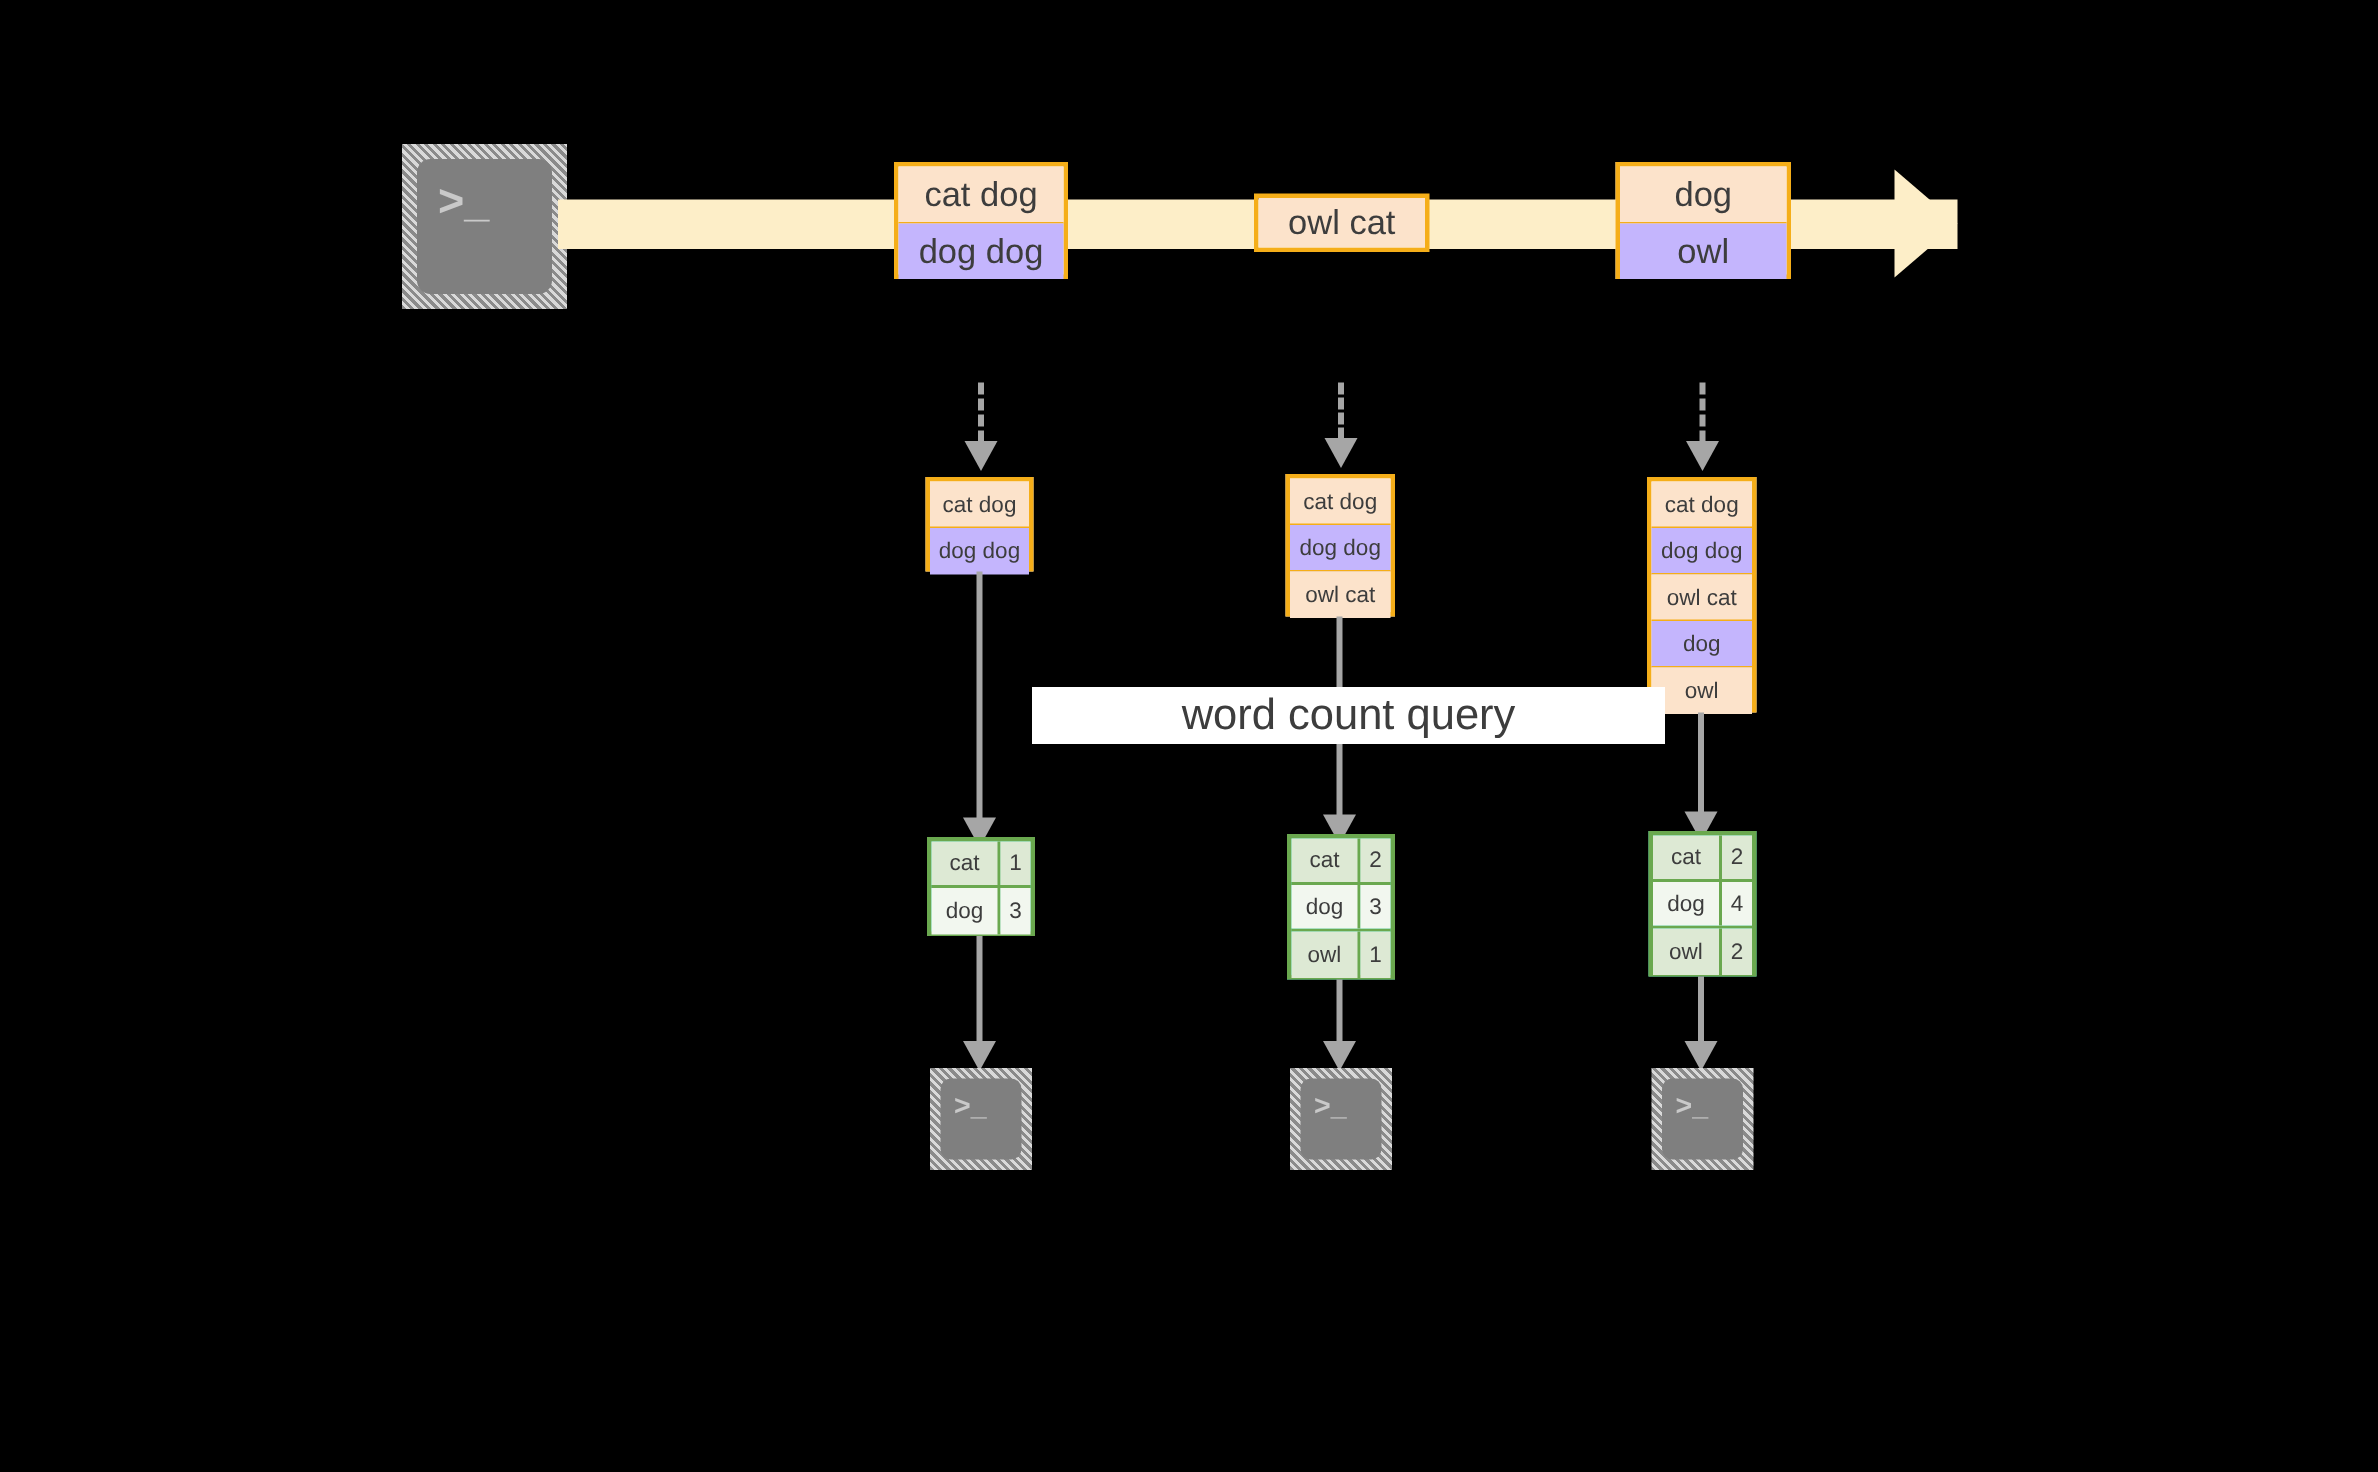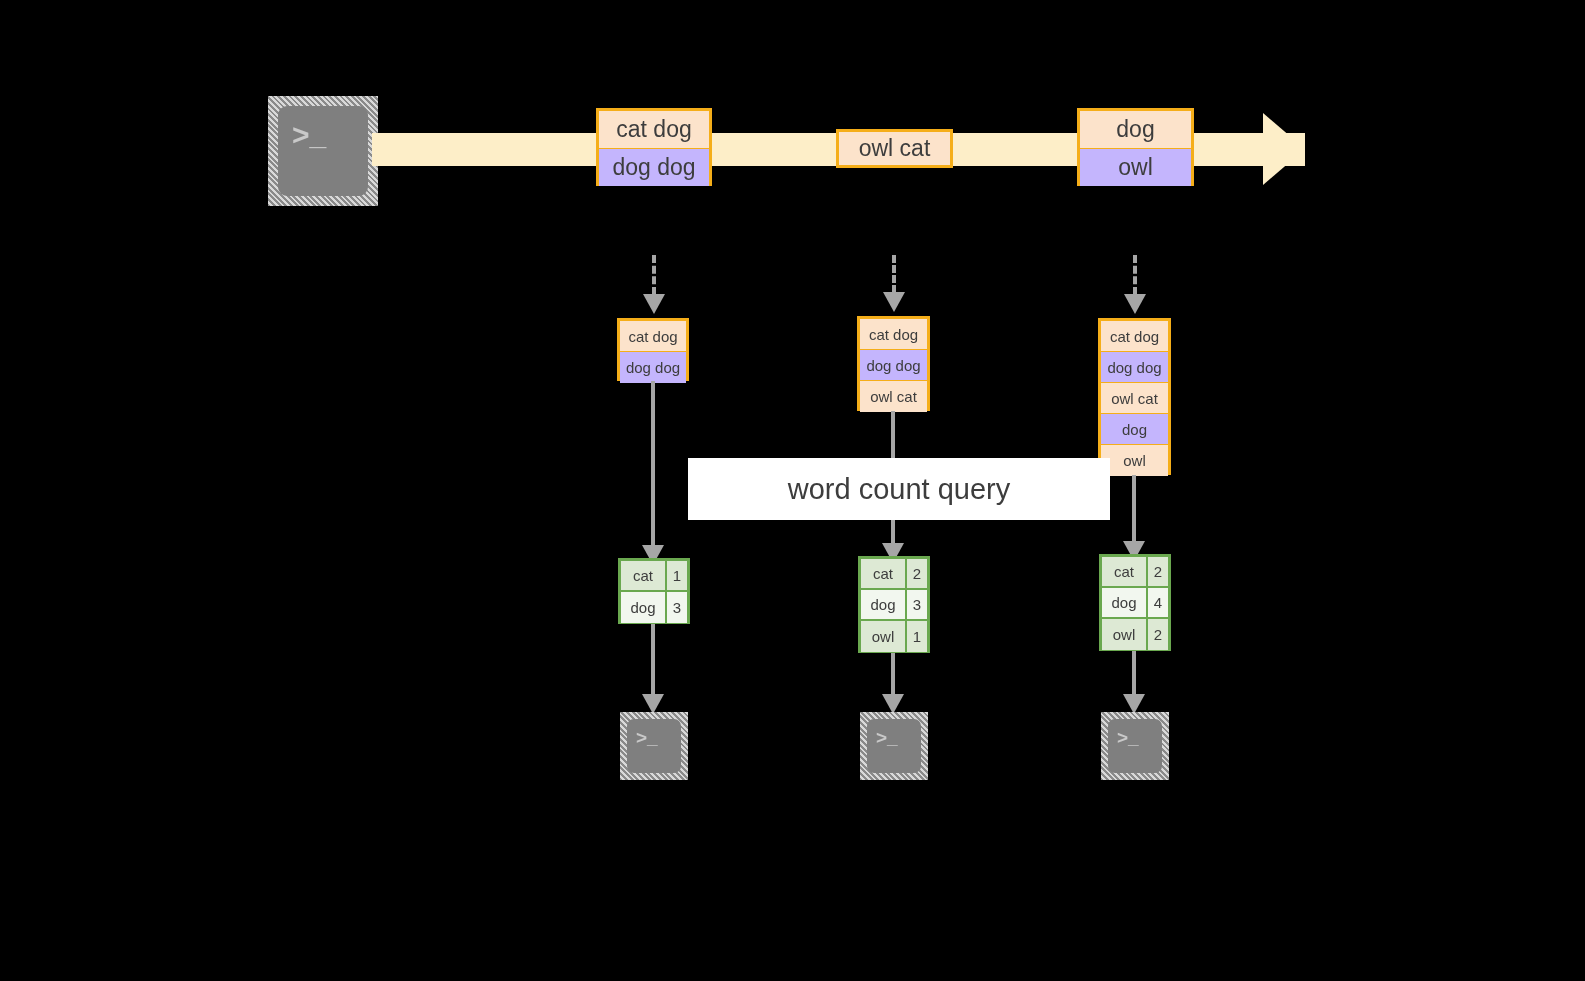--- a/index.html
+++ b/index.html
@@ -190,17 +190,17 @@
 
   <div class="vline" style="left:1132px;top:651px;height:45px;"></div>
   <div class="vhead" style="left:1123px;top:694px;"></div>
 
   <div class="term small" style="left:1101px;top:712px;">
     <div class="body">
       <div class="pr">&gt;_</div>
     </div>
   </div>
 
-  <div class="qband" style="left:688px;top:458px;width:422px;height:62px;">
+  <div class="qband" style="left:688px;top:458px;width:422px;height:38px;">
     <span>word count query</span>
   </div>
 
 </div>
 
 </body></html>

